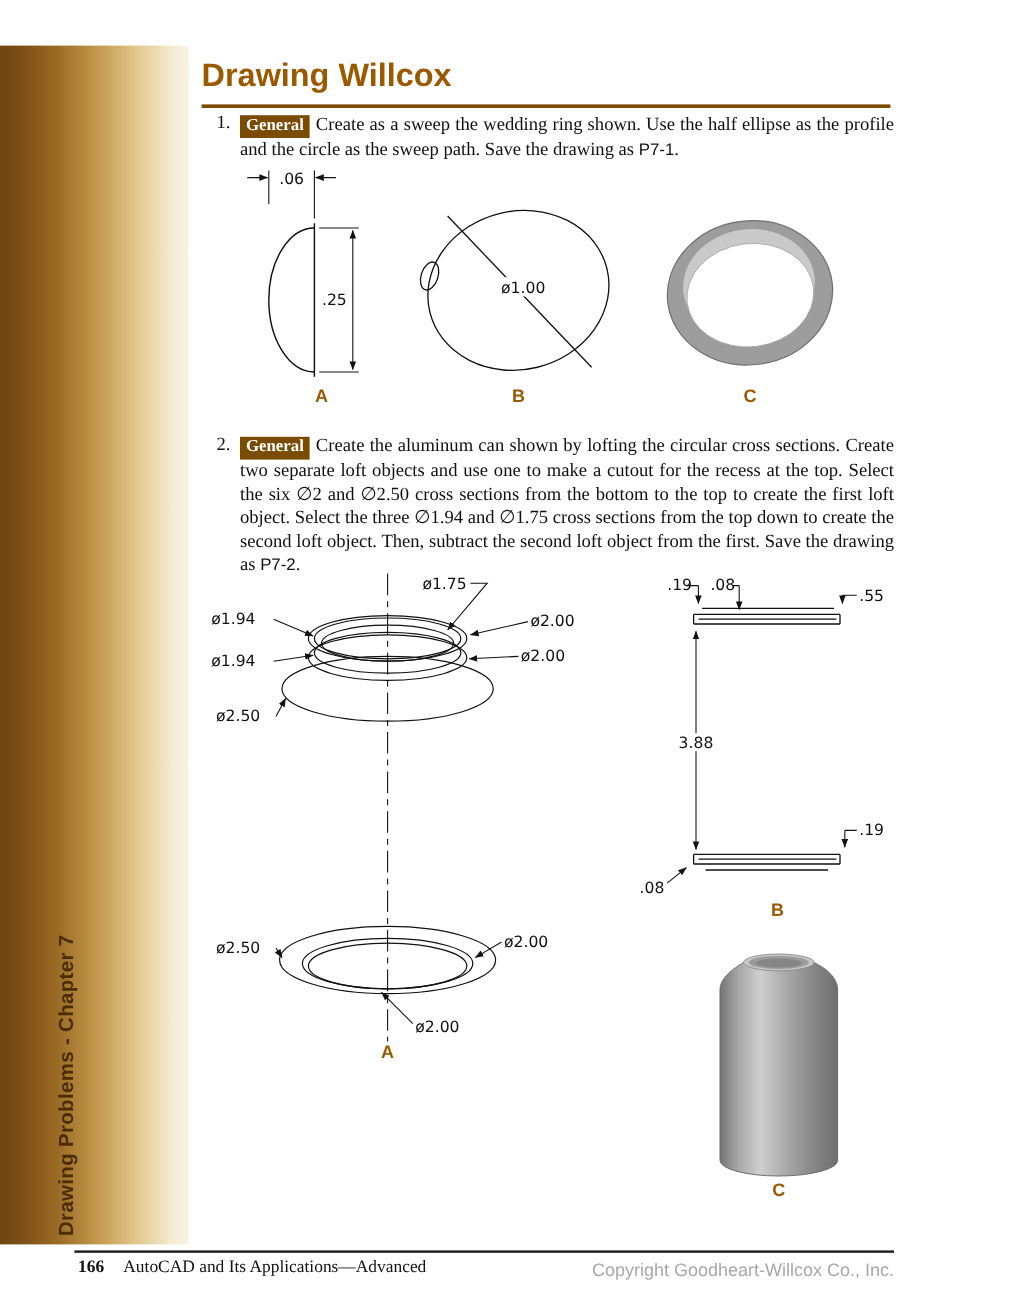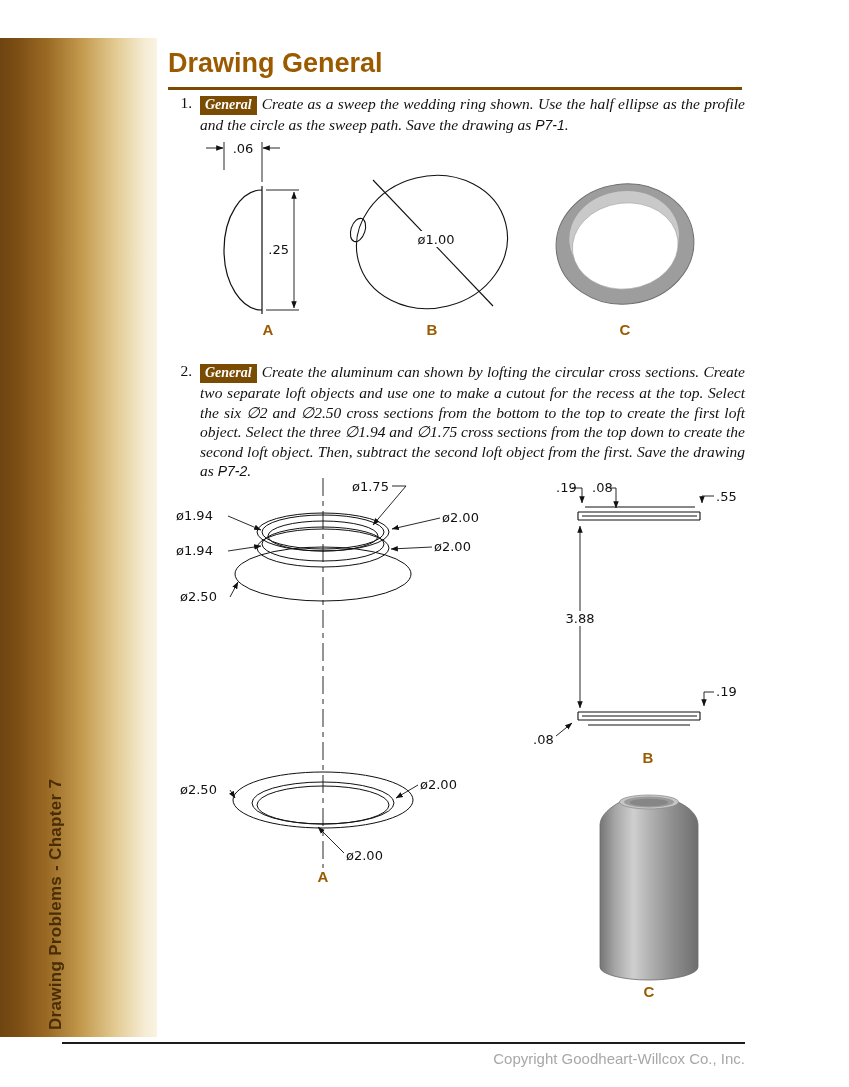--- a/index.html
+++ b/index.html
@@ -22,21 +22,21 @@
     font-family:"Liberation Sans","DejaVu Sans",sans-serif;
     font-size:27px; font-weight:bold; color:#9b5a00;
   }
   .title-rule {
     position:absolute; left:168px; top:87px; width:574px; height:3px; background:#7c4a00;
   }
   .problem { position:absolute; left:172px; width:573px; display:flex; }
   .problem-1 { top:94px; }
   .problem-2 { top:362px; }
   .pnum { flex:none; width:20px; text-align:right; margin-right:8px; font-size:15.5px; color:#111; }
-  .pbody { flex:1; font-size:15.5px; line-height:1.26; text-align:justify; color:#111;font-style:italic; }
+  .pbody { flex:1; font-size:15.5px; line-height:1.26; text-align:justify; color:#111; }
   .badge {
     display:inline-block; background:#7a4b03; color:#ffffff; font-weight:bold;
     font-size:14px; line-height:1.15; padding:1px 5px 2px; margin-right:5px;
   }
   .filename { font-family:"Liberation Sans","DejaVu Sans",sans-serif; font-size:14px; }
   .fig { position:absolute; }
   .dim { font:13px "DejaVu Sans",sans-serif; fill:#111111; }
   .mid { text-anchor:middle; }
   .enda { text-anchor:end; }
   .figlabel {
@@ -53,21 +53,21 @@
   }
 </style>
 </head>
 <body>
 
 <div class="page">
 
   <div class="sidebar"></div>
   <div class="sidebar-text">Drawing Problems - Chapter 7</div>
 
-  <div class="main-title">Drawing General</div>
+  <div class="main-title">Drawing Willcox</div>
   <div class="title-rule"></div>
 
   <div class="problem problem-1">
     <div class="pnum">1.</div>
     <div class="pbody">
       <span class="badge">General</span><span>Create as a sweep the wedding ring shown. Use the half ellipse as the profile and the circle as the sweep path. Save the drawing as </span><span class="filename">P7-1</span><span>.</span>
     </div>
   </div>
 
   <svg class="fig" style="left:168px; top:132px;" width="580" height="215" viewBox="0 0 580 215">
@@ -216,15 +216,18 @@
     <g>
       <path d="M452,332 C443,337 432,345 432,355 L432,497 A49,13 0 0 0 530,497 L530,355 C530,345 521,337 510,332 Z" fill="url(#canG)" stroke="#6a6a6a" stroke-width="0.8"></path>
       <ellipse cx="481" cy="332" rx="29.5" ry="7" fill="#c6c6c6" stroke="#878787" stroke-width="0.7"></ellipse>
       <ellipse cx="481" cy="332" rx="25" ry="5.4" fill="#9b9b9b"></ellipse>
       <ellipse cx="481" cy="332.5" rx="19" ry="3.8" fill="#868686"></ellipse>
     </g>
     <text class="figlabel" x="481" y="527">C</text>
   </svg>
 
   <div class="footer-rule"></div>
+  <div class="footer-left">
+    <span class="pageno">166</span><span>AutoCAD and Its Applications—Advanced</span>
+  </div>
   <div class="copyright">Copyright Goodheart-Willcox Co., Inc.</div>
 
 </div>
 
 </body></html>

